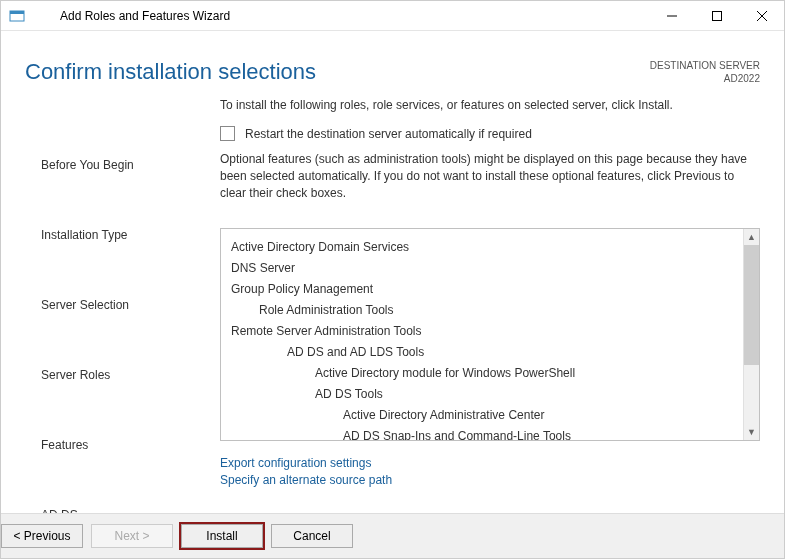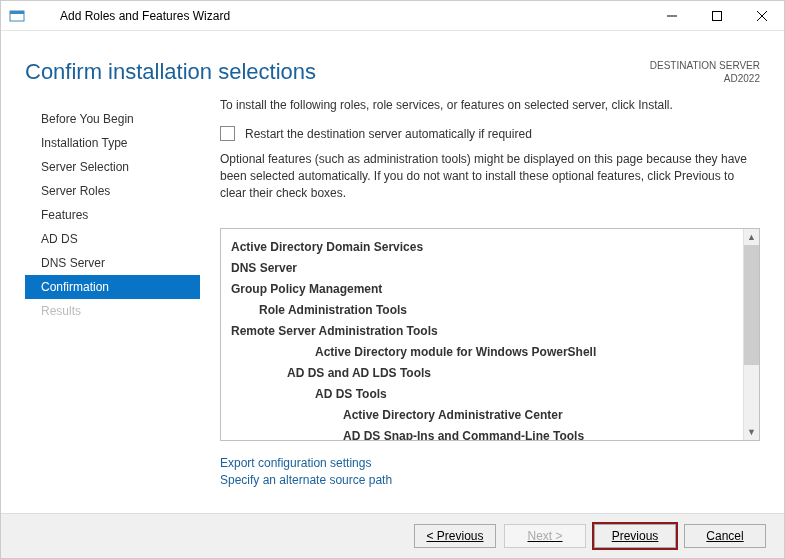--- a/index.html
+++ b/index.html
@@ -8,43 +8,43 @@
 .tb-icon { width: 16px; height: 16px; margin-right: 6px; }
 .tb-title { font-size: 12px; color: #000; flex: 1; margin-left: 29px; }
 .tb-controls { display: flex; height: 100%; }
 .tb-btn { width: 45px; height: 100%; display: flex; align-items: center; justify-content: center; font-size: 14px; color: #000; cursor: default; }
 .tb-btn svg { width: 10px; height: 10px; }
 .header { padding: 28px 24px 12px 24px; display: flex; justify-content: space-between; align-items: flex-end; }
 .page-title { font-size: 22px; font-weight: 300; color: #1b619c; }
 .dest { text-align: right; font-size: 10px; color: #555; line-height: 13px; }
 .body { display: flex; padding: 0 24px 0 24px; height: 435px; }
 .sidebar { width: 175px; flex-shrink: 0; padding-top: 10px; }
-.side-item { padding: 5px 0 5px 16px; font-size: 12px; color: #333; cursor: default; }
+.side-item { padding: 5px 0 5px 16px; font-size: 12px; color: #333; cursor: default; margin-top: 46px; }
 .side-item.active { background: #0973c6; color: #ffffff; }
 .side-item.disabled { color: #bbb; }
 .main { flex: 1; padding-left: 20px; padding-top: 0px; font-size: 12px; color: #333; }
 .intro { margin-bottom: 12px; line-height: 17px; }
 .restart-row { display: flex; align-items: center; margin-bottom: 10px; margin-top: 12px; }
 .chk { width: 15px; height: 15px; border: 1px solid #888; margin-right: 10px; flex-shrink: 0; }
 .optional { margin-bottom: 26px; line-height: 17px; }
 .treebox { border: 1px solid #c0c0c0; position: relative; height: 213px; display: flex; }
-.tree-content { flex: 1; padding: 8px 0 8px 10px; overflow: hidden; font-weight: bold; }
+.tree-content { flex: 1; padding: 8px 0 8px 10px; overflow: hidden; }
 .tree-row { padding: 2px 0; font-size: 12px; color: #333; line-height: 17px; }
 .ind1 { padding-left: 0; }
 .ind2 { padding-left: 28px; }
 .ind3 { padding-left: 56px; }
 .ind4 { padding-left: 84px; }
 .ind5 { padding-left: 112px; }
 .tree-scroll { width: 16px; background: #f0f0f0; border-left: 1px solid #e0e0e0; display: flex; flex-direction: column; }
 .sc-arrow { height: 16px; display: flex; align-items: center; justify-content: center; color: #666; font-size: 9px; }
 .sc-thumb { background: #cdcdcd; height: 120px; margin: 0; }
 .sc-track { flex: 1; }
 .links { margin-top: 14px; }
 .link { color: #1b619c; font-size: 12px; line-height: 17px; cursor: default; }
-.footer { position: absolute; bottom: 0; left: 0; right: 0; height: 45px; background: #f0f0f0; border-top: 1px solid #ddd; display: flex; align-items: center; justify-content: flex-end; padding-right: 18px; gap: 8px; text-decoration: underline; }
+.footer { position: absolute; bottom: 0; left: 0; right: 0; height: 45px; background: #f0f0f0; border-top: 1px solid #ddd; display: flex; align-items: center; justify-content: flex-start; padding-right: 18px; gap: 8px; }
 .fbtn { min-width: 82px; height: 24px; font-size: 12px; background: #efefef; border: 1px solid #aaa; padding: 0 10px; cursor: default; }
 .fbtn.disabled { color: #aaa; border-color: #ccc; background: #f5f5f5; }
 .fbtn.primary { outline: 2px solid #8b1a1a; outline-offset: 0px; }
 </style>
 </head>
 <body>
 
 <div class="titlebar">
   <span class="tb-icon">
     <svg viewBox="0 0 16 16">
@@ -102,22 +102,22 @@
     </div>
     <div class="optional">Optional features (such as administration tools) might be displayed on this page because they have been selected automatically. If you do not want to install these optional features, click Previous to clear their check boxes.</div>
 
     <div class="treebox">
       <div class="tree-content">
         <div class="tree-row ind1">Active Directory Domain Services</div>
         <div class="tree-row ind1">DNS Server</div>
         <div class="tree-row ind1">Group Policy Management</div>
         <div class="tree-row ind2">Role Administration Tools</div>
         <div class="tree-row ind1">Remote Server Administration Tools</div>
+        <div class="tree-row ind3">AD DS and AD LDS Tools</div>
         <div class="tree-row ind4">Active Directory module for Windows PowerShell</div>
-        <div class="tree-row ind3">AD DS and AD LDS Tools</div>
         <div class="tree-row ind4">AD DS Tools</div>
         <div class="tree-row ind5">Active Directory Administrative Center</div>
         <div class="tree-row ind5">AD DS Snap-Ins and Command-Line Tools</div>
       </div>
       <div class="tree-scroll">
         <div class="sc-arrow">▲</div>
         <div class="sc-thumb"></div>
         <div class="sc-track"></div>
         <div class="sc-arrow">▼</div>
       </div>
@@ -126,15 +126,15 @@
     <div class="links">
       <div class="link">Export configuration settings</div>
       <div class="link">Specify an alternate source path</div>
     </div>
   </div>
 </div>
 
 <div class="footer">
   <button class="fbtn">&lt; Previous</button>
   <button class="fbtn disabled">Next &gt;</button>
-  <button class="fbtn primary">Previous</button>
+  <button class="fbtn primary">Install</button>
   <button class="fbtn">Cancel</button>
 </div>
 
 </body></html>

